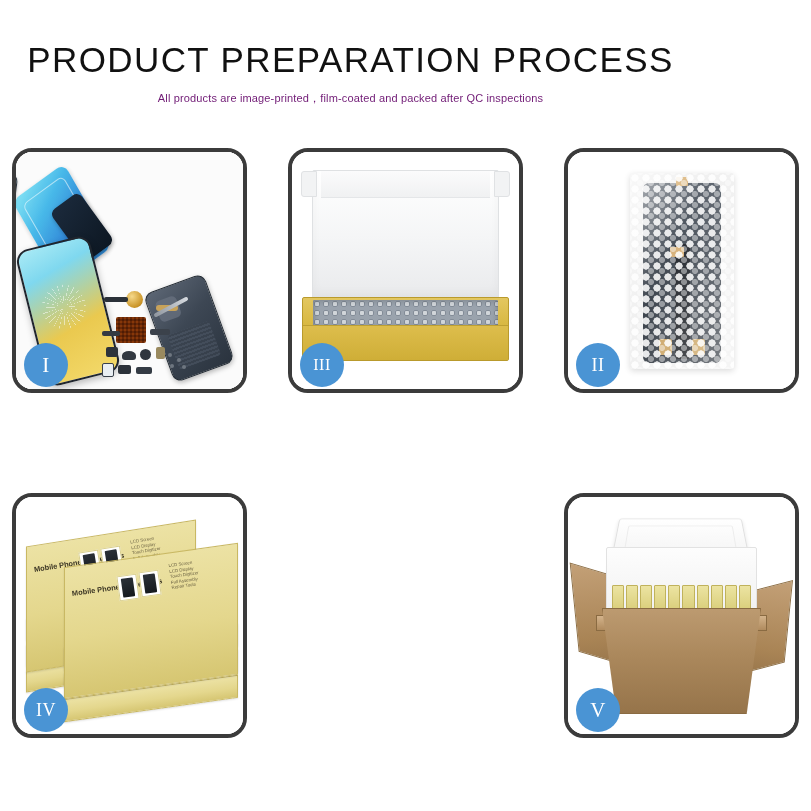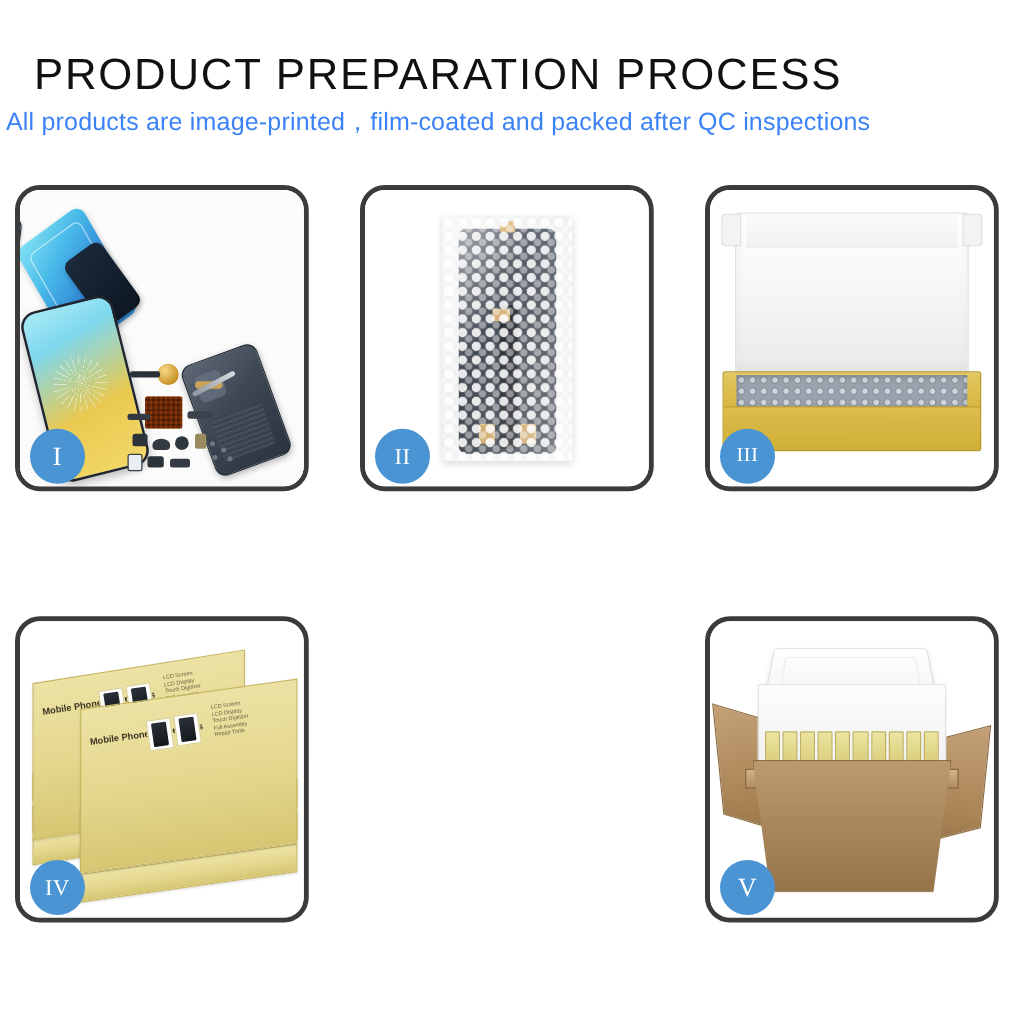--- a/index.html
+++ b/index.html
@@ -25,23 +25,23 @@
     font-family: "Liberation Sans", sans-serif;
     font-size: 35px;
     font-weight: 400;
     letter-spacing: 1.4px;
     color: #111111;
     line-height: 40px;
     white-space: nowrap;
   }
   .subtitle {
     font-family: "Liberation Sans", sans-serif;
-    font-size: 20px;
+    font-size: 11px;
     font-weight: 400;
-    color: #3b82f6;
+    color: #701a75;
     line-height: 22px;
     margin-top: 7px;
     letter-spacing: 0.15px;
     white-space: nowrap;
   }
 
   
   .grid {
     position: absolute;
     left: 0;
@@ -474,55 +474,55 @@
             </div>
           </div>
         </div>
       </div>
       <div class="badge">I</div>
     </div>
 
     <div class="panel">
       <div class="panel-inner">
         <div class="scene">
+          <div class="box3">
+            <div class="lid3">
+              <div class="lid-tab-l"></div>
+              <div class="lid-tab-r"></div>
+            </div>
+            <div class="tray3">
+              <div class="tray3-fill"></div>
+              <div class="tray3-front"></div>
+            </div>
+          </div>
+        </div>
+      </div>
+      <div class="badge xwide">III</div>
+    </div>
+
+    <div class="panel">
+      <div class="panel-inner">
+        <div class="scene">
           <div class="bubble-pack">
             <div class="lcd-in">
               <div class="lcd-flex"></div>
               <div class="lcd-conn">
                 <i></i>
                   <i></i>
               </div>
             </div>
             <div class="tape-top"></div>
             <div class="tape-mid"></div>
             <div class="bubbles"></div>
             <div class="bubbles2"></div>
             <div class="wrap-sheen"></div>
           </div>
         </div>
       </div>
       <div class="badge wide">II</div>
-    </div>
-
-    <div class="panel">
-      <div class="panel-inner">
-        <div class="scene">
-          <div class="box3">
-            <div class="lid3">
-              <div class="lid-tab-l"></div>
-              <div class="lid-tab-r"></div>
-            </div>
-            <div class="tray3">
-              <div class="tray3-fill"></div>
-              <div class="tray3-front"></div>
-            </div>
-          </div>
-        </div>
-      </div>
-      <div class="badge xwide">III</div>
     </div>
   </div>
 
   <div class="row row-2">
 
     <div class="panel">
       <div class="panel-inner">
         <div class="scene">
           <div class="stack">
             <div class="sbox sb-l3"></div>

